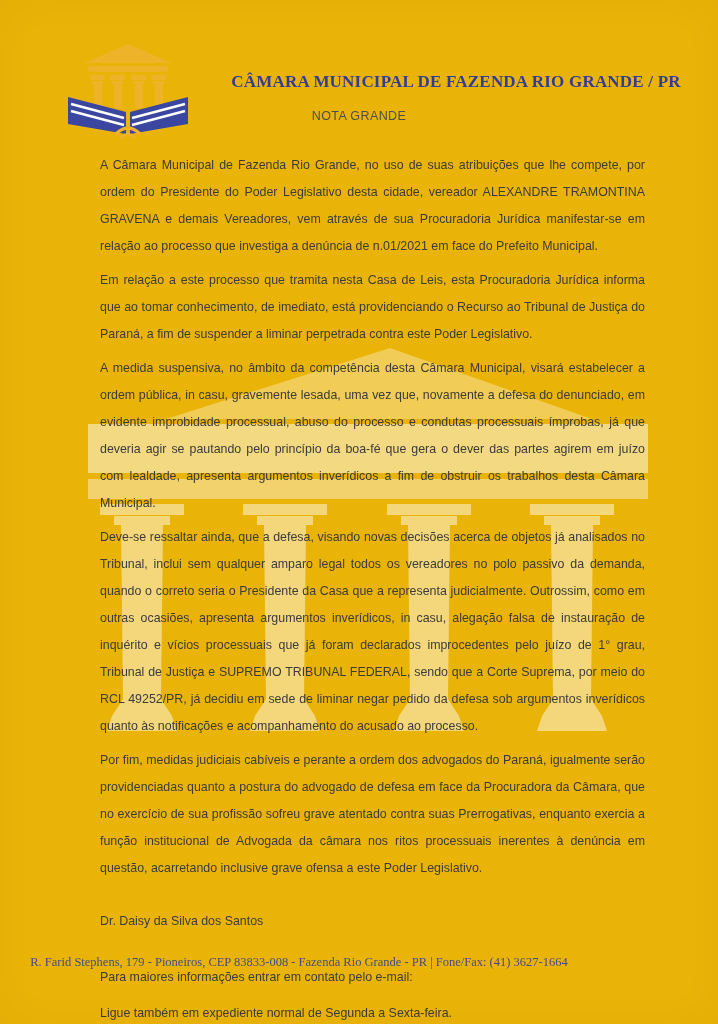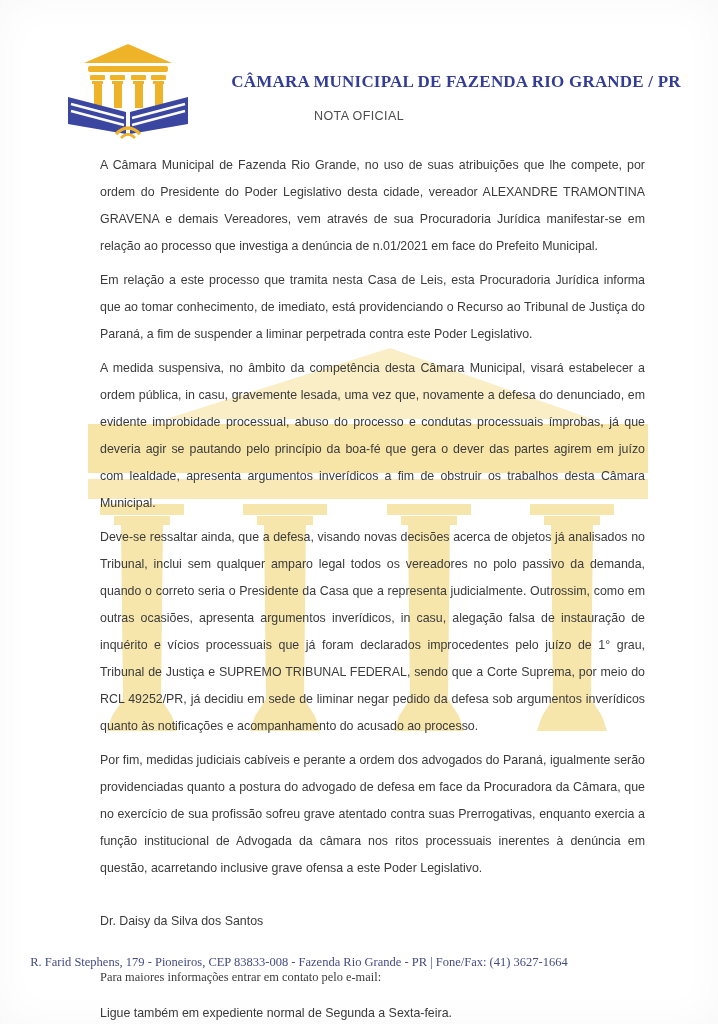--- a/index.html
+++ b/index.html
@@ -4,21 +4,21 @@
 <style>
   html,body{margin:0;padding:0;}
   body{
     width:718px;height:1024px;
     background:#e8e8e6;
     font-family:"Liberation Sans", sans-serif;
   }
   .page{
     position:relative;
     width:718px;height:1024px;
-    background:#ffffff;
+    background:#eab308;
     overflow:hidden;
   }
   
   .page::after{
     content:"";
     position:absolute;inset:0;
     box-shadow:inset 0 0 40px rgba(0,0,0,0.03);
     pointer-events:none;
   }
   .watermark{
@@ -50,21 +50,21 @@
     color:#3b3b3b;
     font-size:12.4px;
     line-height:27px;
   }
   .content p{
     margin:0 0 7px 0;
     text-align:justify;
   }
   .sig-name{margin-top:26px !important;}
   .sig-role{margin-top:13px !important;}
-  .contact-intro{margin-top:29px !important;font-family:Liberation Serif, serif;}
+  .contact-intro{margin-top:29px !important;}
   .contact-line{margin-top:9px !important;}
   .dateline{
     margin-top:8px !important;
     text-align:right !important;
   }
   .footer{
     position:absolute;left:0;top:955px;width:598px;
     text-align:center;
     font-family:"Liberation Serif", serif;
     font-size:12.5px;
@@ -139,21 +139,21 @@
         <path d="M7,69 L60,83"></path>
         <path d="M121,62 L68,76"></path>
         <path d="M121,69 L68,83"></path>
       </g>
       <path d="M52,92 Q64,80 76,92" fill="none" stroke="#efb32a" stroke-width="3.4"></path>
       <path d="M57,96 Q64,89 71,96" fill="none" stroke="#efb32a" stroke-width="2.6"></path>
     </g>
   </svg>
 
   <div class="title">CÂMARA MUNICIPAL DE FAZENDA RIO GRANDE / PR</div>
-  <div class="subtitle">NOTA OFICIAL</div>
+  <div class="subtitle">NOTA GRANDE</div>
 
   <main class="content">
     <p>A Câmara Municipal de Fazenda Rio Grande, no uso de suas atribuições que lhe compete, por ordem do Presidente do Poder Legislativo desta cidade, vereador ALEXANDRE TRAMONTINA GRAVENA e demais Vereadores, vem através de sua Procuradoria Jurídica manifestar-se em relação ao processo que investiga a denúncia de n.01/2021 em face do Prefeito Municipal.</p>
     <p>Em relação a este processo que tramita nesta Casa de Leis, esta Procuradoria Jurídica informa que ao tomar conhecimento, de imediato, está providenciando o Recurso ao Tribunal de Justiça do Paraná, a fim de suspender a liminar perpetrada contra este Poder Legislativo.</p>
     <p>A medida suspensiva, no âmbito da competência desta Câmara Municipal, visará estabelecer a ordem pública, in casu, gravemente lesada, uma vez que, novamente a defesa do denunciado, em evidente improbidade processual, abuso do processo e condutas processuais ímprobas, já que deveria agir se pautando pelo princípio da boa-fé que gera o dever das partes agirem em juízo com lealdade, apresenta argumentos inverídicos a fim de obstruir os trabalhos desta Câmara Municipal.</p>
     <p>Deve-se ressaltar ainda, que a defesa, visando novas decisões acerca de objetos já analisados no Tribunal, inclui sem qualquer amparo legal todos os vereadores no polo passivo da demanda, quando o correto seria o Presidente da Casa que a representa judicialmente. Outrossim, como em outras ocasiões, apresenta argumentos inverídicos, in casu, alegação falsa de instauração de inquérito e vícios processuais que já foram declarados improcedentes pelo juízo de 1° grau, Tribunal de Justiça e SUPREMO TRIBUNAL FEDERAL, sendo que a Corte Suprema, por meio do RCL 49252/PR, já decidiu em sede de liminar negar pedido da defesa sob argumentos inverídicos quanto às notificações e acompanhamento do acusado ao processo.</p>
     <p>Por fim, medidas judiciais cabíveis e perante a ordem dos advogados do Paraná, igualmente serão providenciadas quanto a postura do advogado de defesa em face da Procuradora da Câmara, que no exercício de sua profissão sofreu grave atentado contra suas Prerrogativas, enquanto exercia a função institucional de Advogada da câmara nos ritos processuais inerentes à denúncia em questão, acarretando inclusive grave ofensa a este Poder Legislativo.</p>
 
     <p class="sig-name">Dr. Daisy da Silva dos Santos</p>
 

